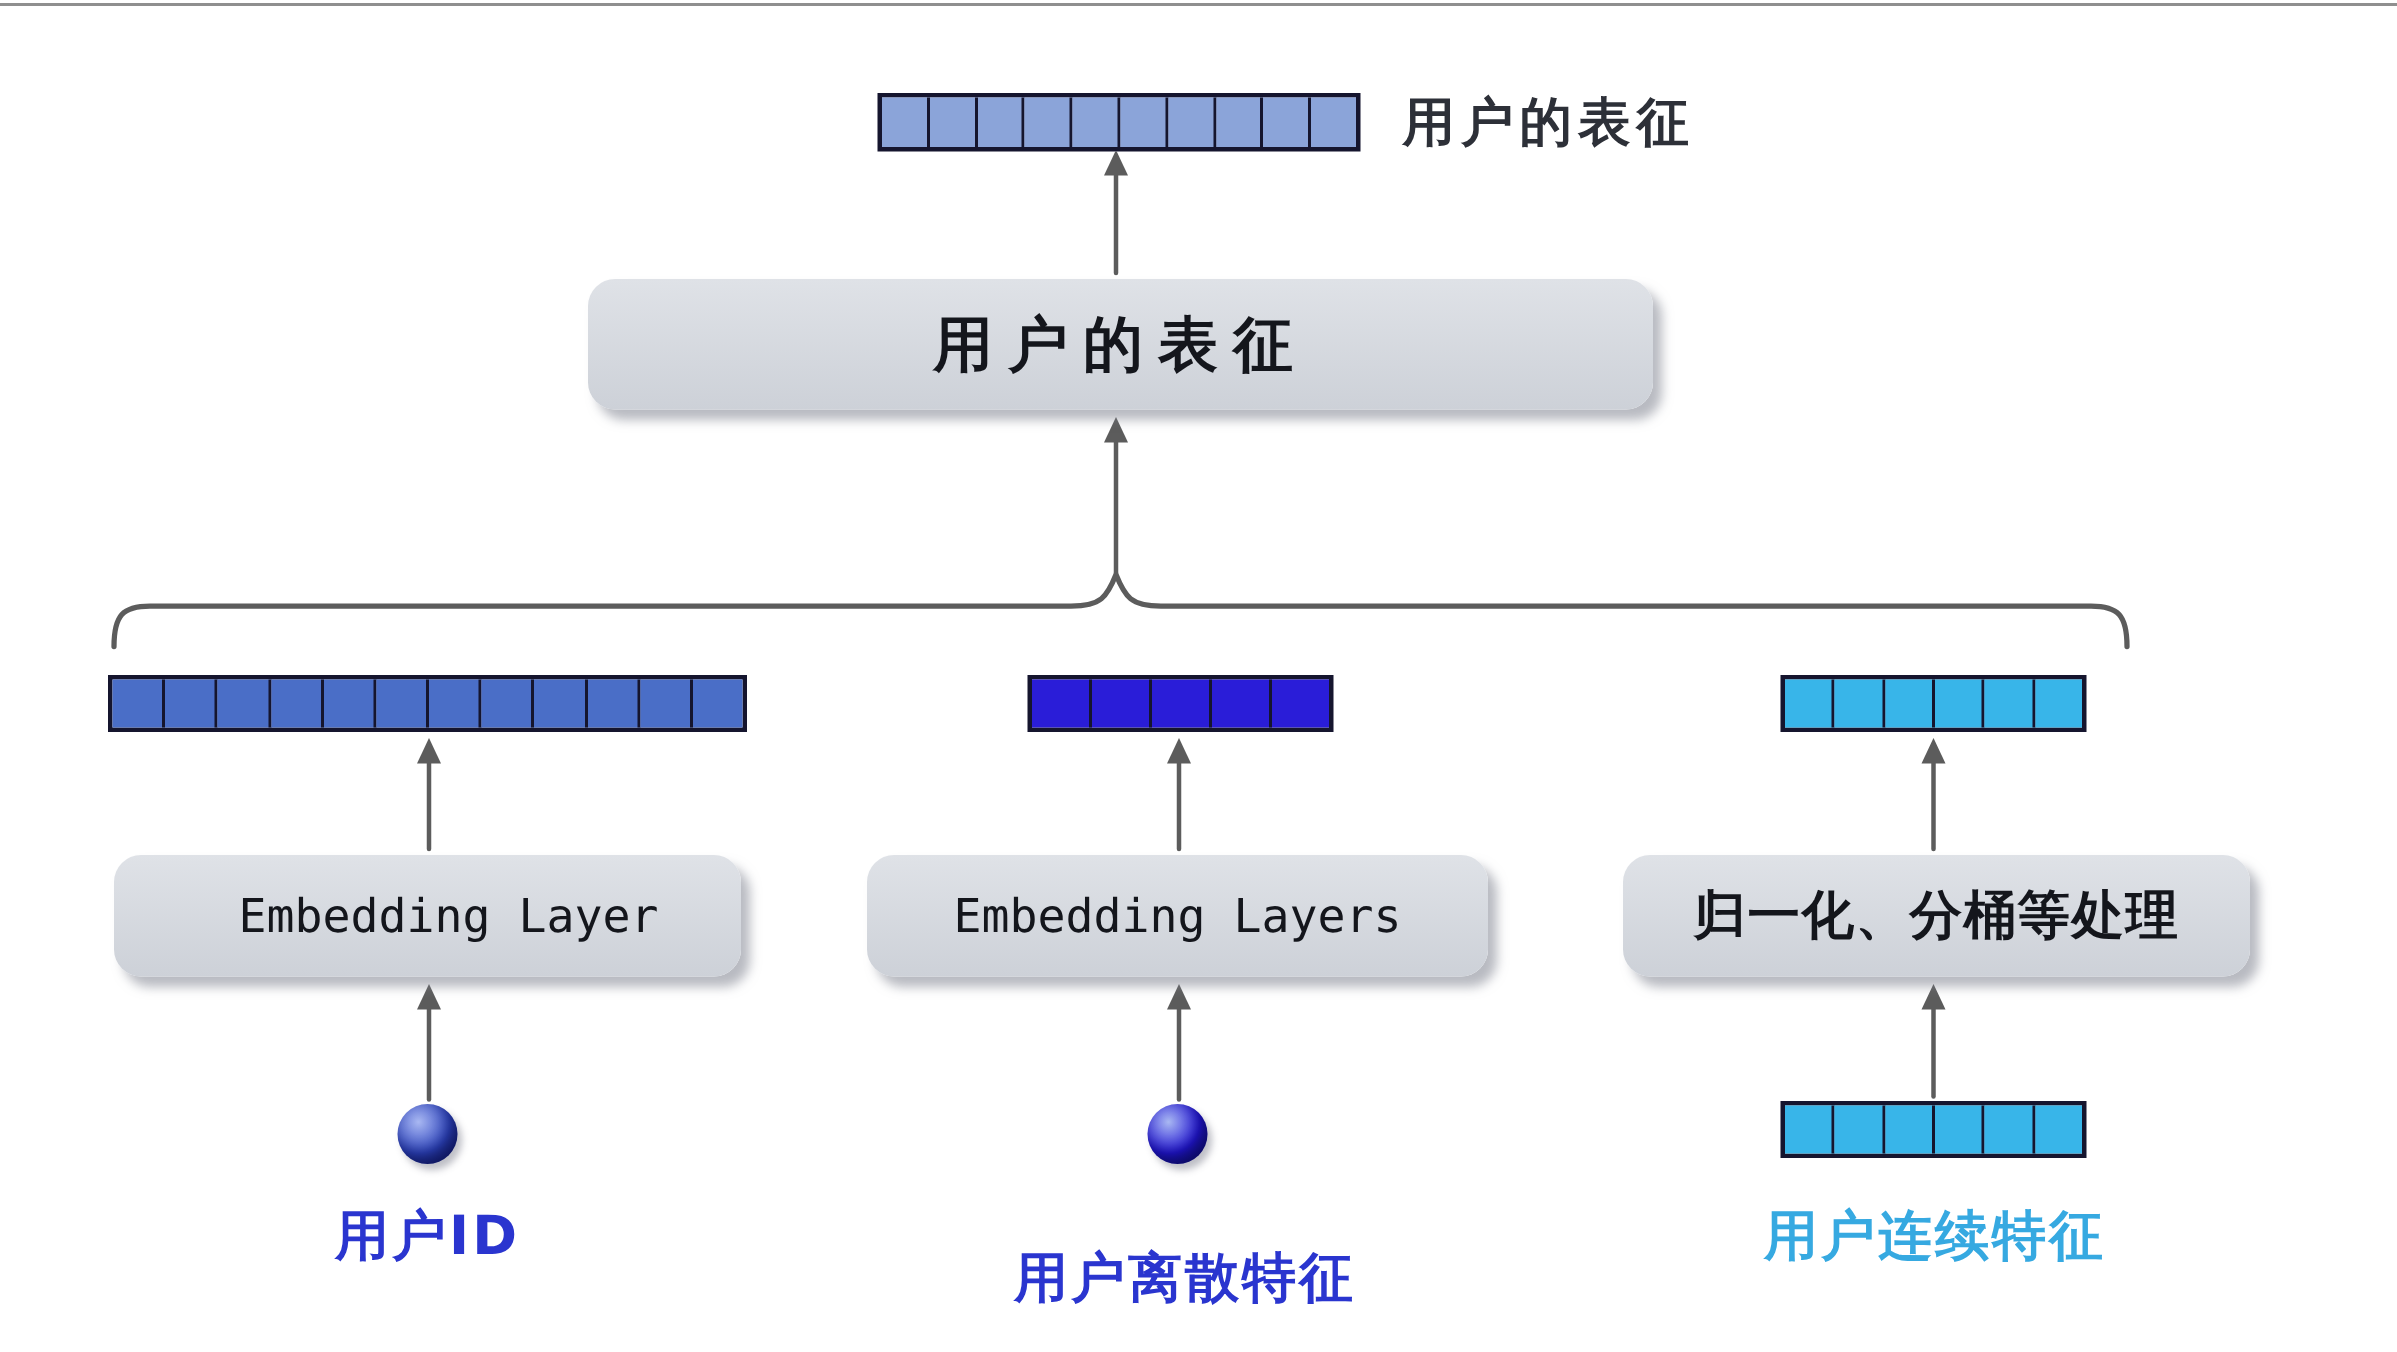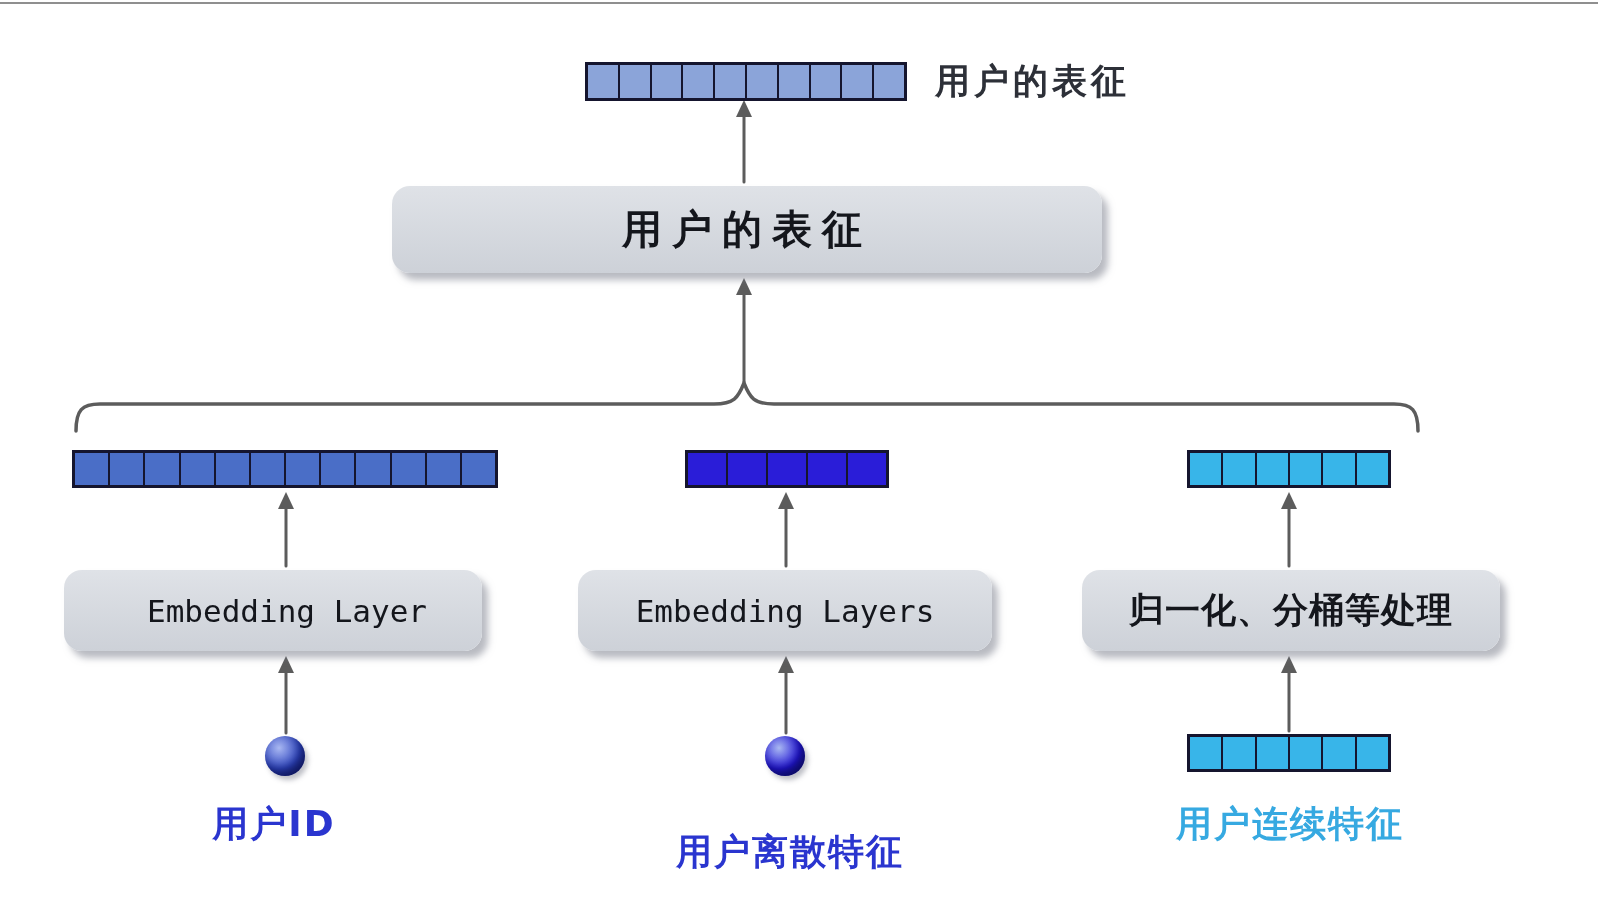--- a/index.html
+++ b/index.html
@@ -50,21 +50,21 @@
   .gbox {
     position: absolute;
     display: flex; align-items: center; justify-content: center;
     background: linear-gradient(180deg, #dfe2e7 0%, #cdd1d8 100%);
     border-radius: 18px;
     box-shadow: 6px 7px 7px rgba(125, 130, 142, 0.55);
     color: #14161c;
     white-space: nowrap;
   }
   .network-box { left: 392px;  top: 186px; width: 710px; height: 87px; font-size: 40px; font-weight: 600; letter-spacing: 10px; }
-  .box-left    { left: 64px;   top: 570px; width: 418px; height: 81px; font-size: 31px; padding-left: 28px; }
+  .box-left    { left: 76px;   top: 570px; width: 418px; height: 81px; font-size: 31px; padding-left: 28px; }
   .box-mid     { left: 578px;  top: 570px; width: 414px; height: 81px; font-size: 31px; }
   .box-right   { left: 1082px; top: 570px; width: 418px; height: 81px; font-size: 35px; font-weight: 600; letter-spacing: 1px; }
 
   .mono { font-family: "DejaVu Sans Mono", "Liberation Mono", monospace; }
 
   .output-label {
     position: absolute;
     left: 935px; top: 60px; width: 300px; height: 42px;
     display: flex; align-items: center;
     font-size: 35px; font-weight: 600; letter-spacing: 4px;
@@ -89,21 +89,21 @@
   .sphere-mid  { left: 765px; top: 736px; }
 
   .input-label {
     position: absolute;
     top: 800px;
     font-size: 36px;
     font-weight: 700;
     letter-spacing: 2px;
     text-align: center;
   }
-  .lbl-left  { left: 174px;  width: 200px; }
+  .lbl-left  { left: 185px;  width: 200px; }
   .lbl-mid   { left: 640px;  width: 300px; margin-top: 28px; }
   .lbl-right { left: 1140px; width: 300px; }
 </style>
 </head>
 <body>
 
 <div class="canvas" id="canvas" style="--arrow: #5c5c5c;">
 
   <div class="top-edge"></div>
 

